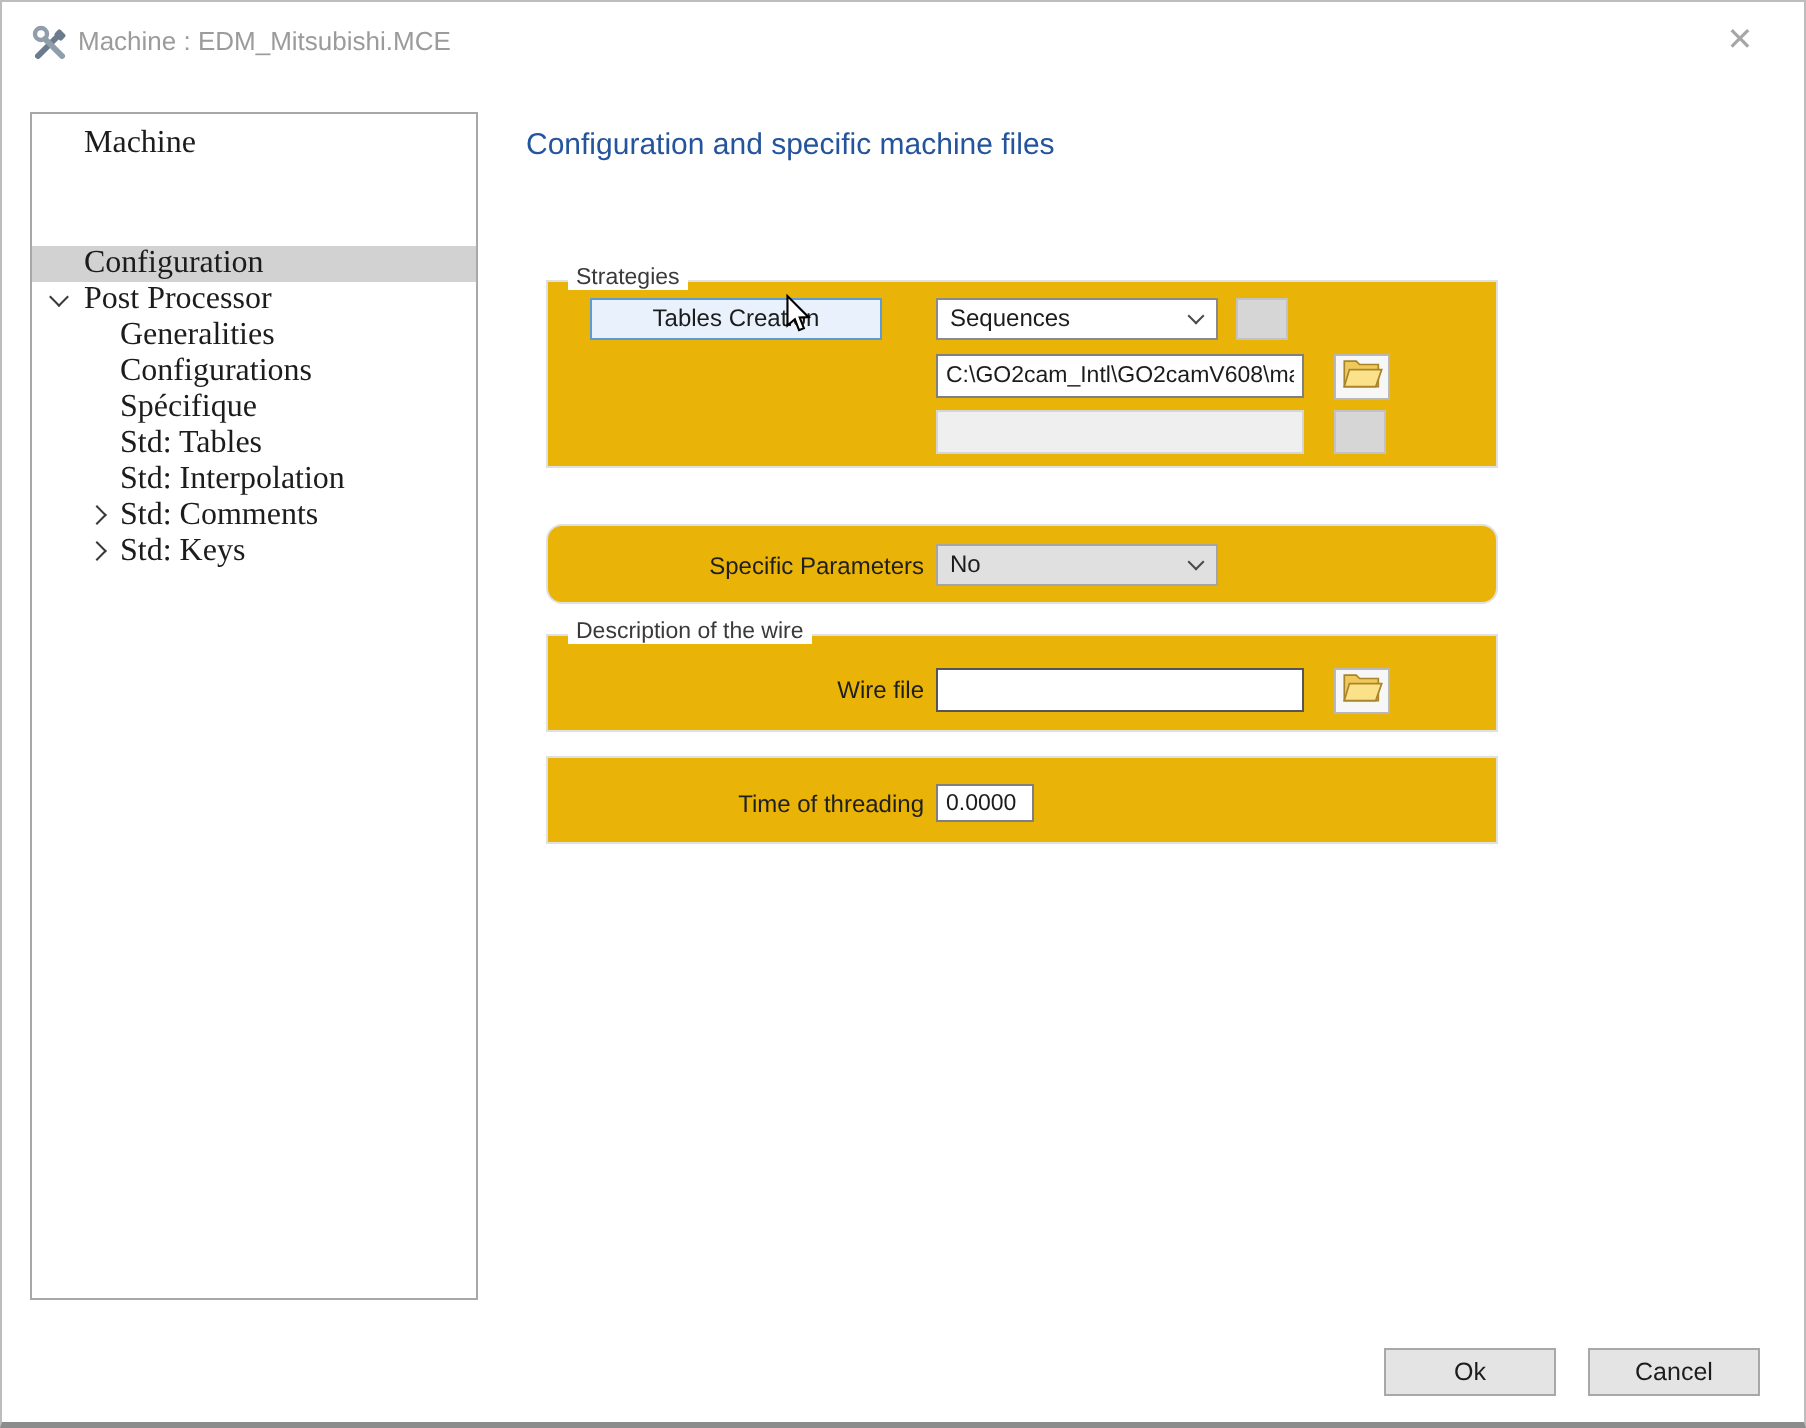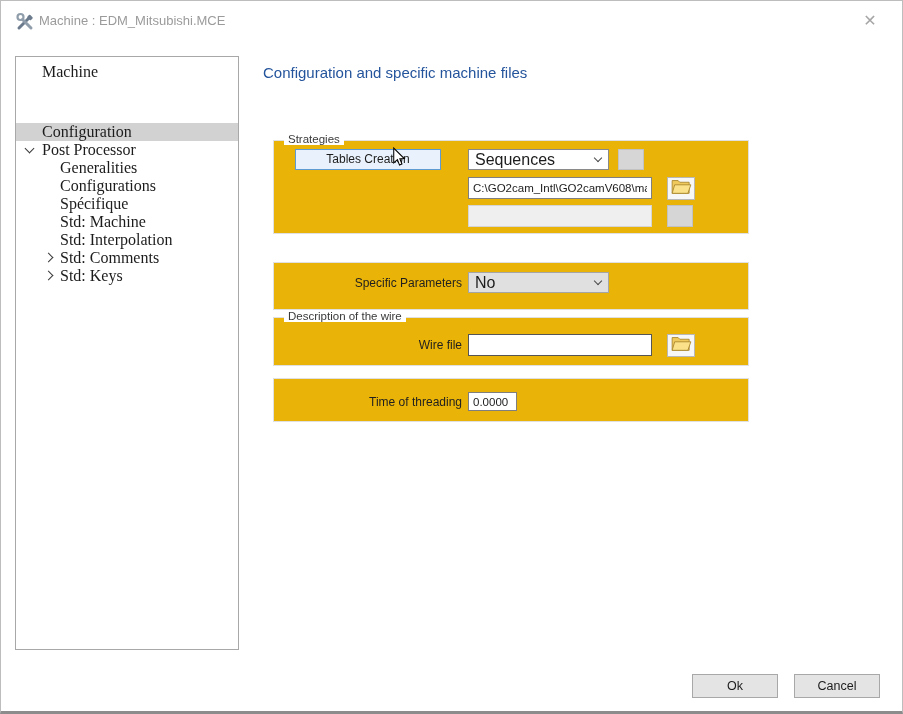--- a/index.html
+++ b/index.html
@@ -29,30 +29,30 @@
   .chev.right { transform: rotate(-45deg); top: 5px; }
   .chev.pos-l1 { left: 10px; }
   .chev.pos-l2 { left: 29px; }
   
   .heading { position: absolute; left: 262px; top: 63px; font-size: 15px; color: #24549c; text-align: right; }
   .groupbox { position: absolute; left: 262px; width: 476px;
     background: #eab308; border: 1px solid #e0e0e0; margin-left: 10px; }
   .group-label { position: absolute; top: -8px; left: 10px; background: #ffffff;
     padding: 0 4px; font-size: 11.5px; color: #3a3a3a; }
   #group-strategies { top: 139px; height: 94px; }
-  #group-specific   { top: 261px; height: 48px; }
+  #group-specific   { top: 261px; height: 40px; border-radius: 8px; }
   #group-wire       { top: 316px; height: 49px; }
   #group-threading  { top: 377px; height: 44px; }
   .field-label { position: absolute; left: 0; width: 188px; text-align: right;
     font-size: 12px; color: #1f1f1f; }
   
   .push-btn { position: absolute; font-size: 12px; color: #1c1c1c; text-align: center;
     background: #e9f2fc; border: 1px solid #5e9bd3; cursor: default; }
   .combo { position: absolute; height: 21px; background: #ffffff; border: 1px solid #8a8a8a;
-    font-size: 16px; color: #1c1c1c; line-height: 19px; padding-left: 6px; cursor: default; }
+    font-size: 12px; color: #1c1c1c; line-height: 19px; padding-left: 6px; cursor: default; }
   .combo .carrow { position: absolute; right: 7px; top: 5px; width: 6px; height: 6px;
     border-right: 1.4px solid #4a4a4a; border-bottom: 1.4px solid #4a4a4a; transform: rotate(45deg); }
   .combo.disabled { background: #e0e0e0; border-color: #a5a5a5; }
   .txt { position: absolute; border: 1px solid #7f7f7f; background: #fff;
     font-family: "Liberation Sans", sans-serif; font-size: 11.5px; color: #1c1c1c; padding: 0 4px; }
   .txt:disabled, .txt.off { background: #efefef; border-color: #d5d5d5; color: #8a8a8a; }
   .sq-btn { position: absolute; width: 26px; height: 21px; background: #d6d6d6;
     border: 1px solid #c2c2c2; cursor: default; }
   .folder-btn { position: absolute; width: 28px; height: 23px; background: #f7f7f7;
     border: 1px solid #b8b8b8; display: flex; align-items: center; justify-content: center; cursor: default; }
@@ -96,21 +96,21 @@
     <div class="titem lvl2">
       <span class="tlabel">Generalities</span>
     </div>
     <div class="titem lvl2">
       <span class="tlabel">Configurations</span>
     </div>
     <div class="titem lvl2">
       <span class="tlabel">Spécifique</span>
     </div>
     <div class="titem lvl2">
-      <span class="tlabel">Std: Machine</span>
+      <span class="tlabel">Std: Tables</span>
     </div>
     <div class="titem lvl2">
       <span class="tlabel">Std: Interpolation</span>
     </div>
     <div class="titem lvl2">
       <span class="chev right pos-l2"></span>
       <span class="tlabel">Std: Comments</span>
     </div>
     <div class="titem lvl2">
       <span class="chev right pos-l2"></span>

